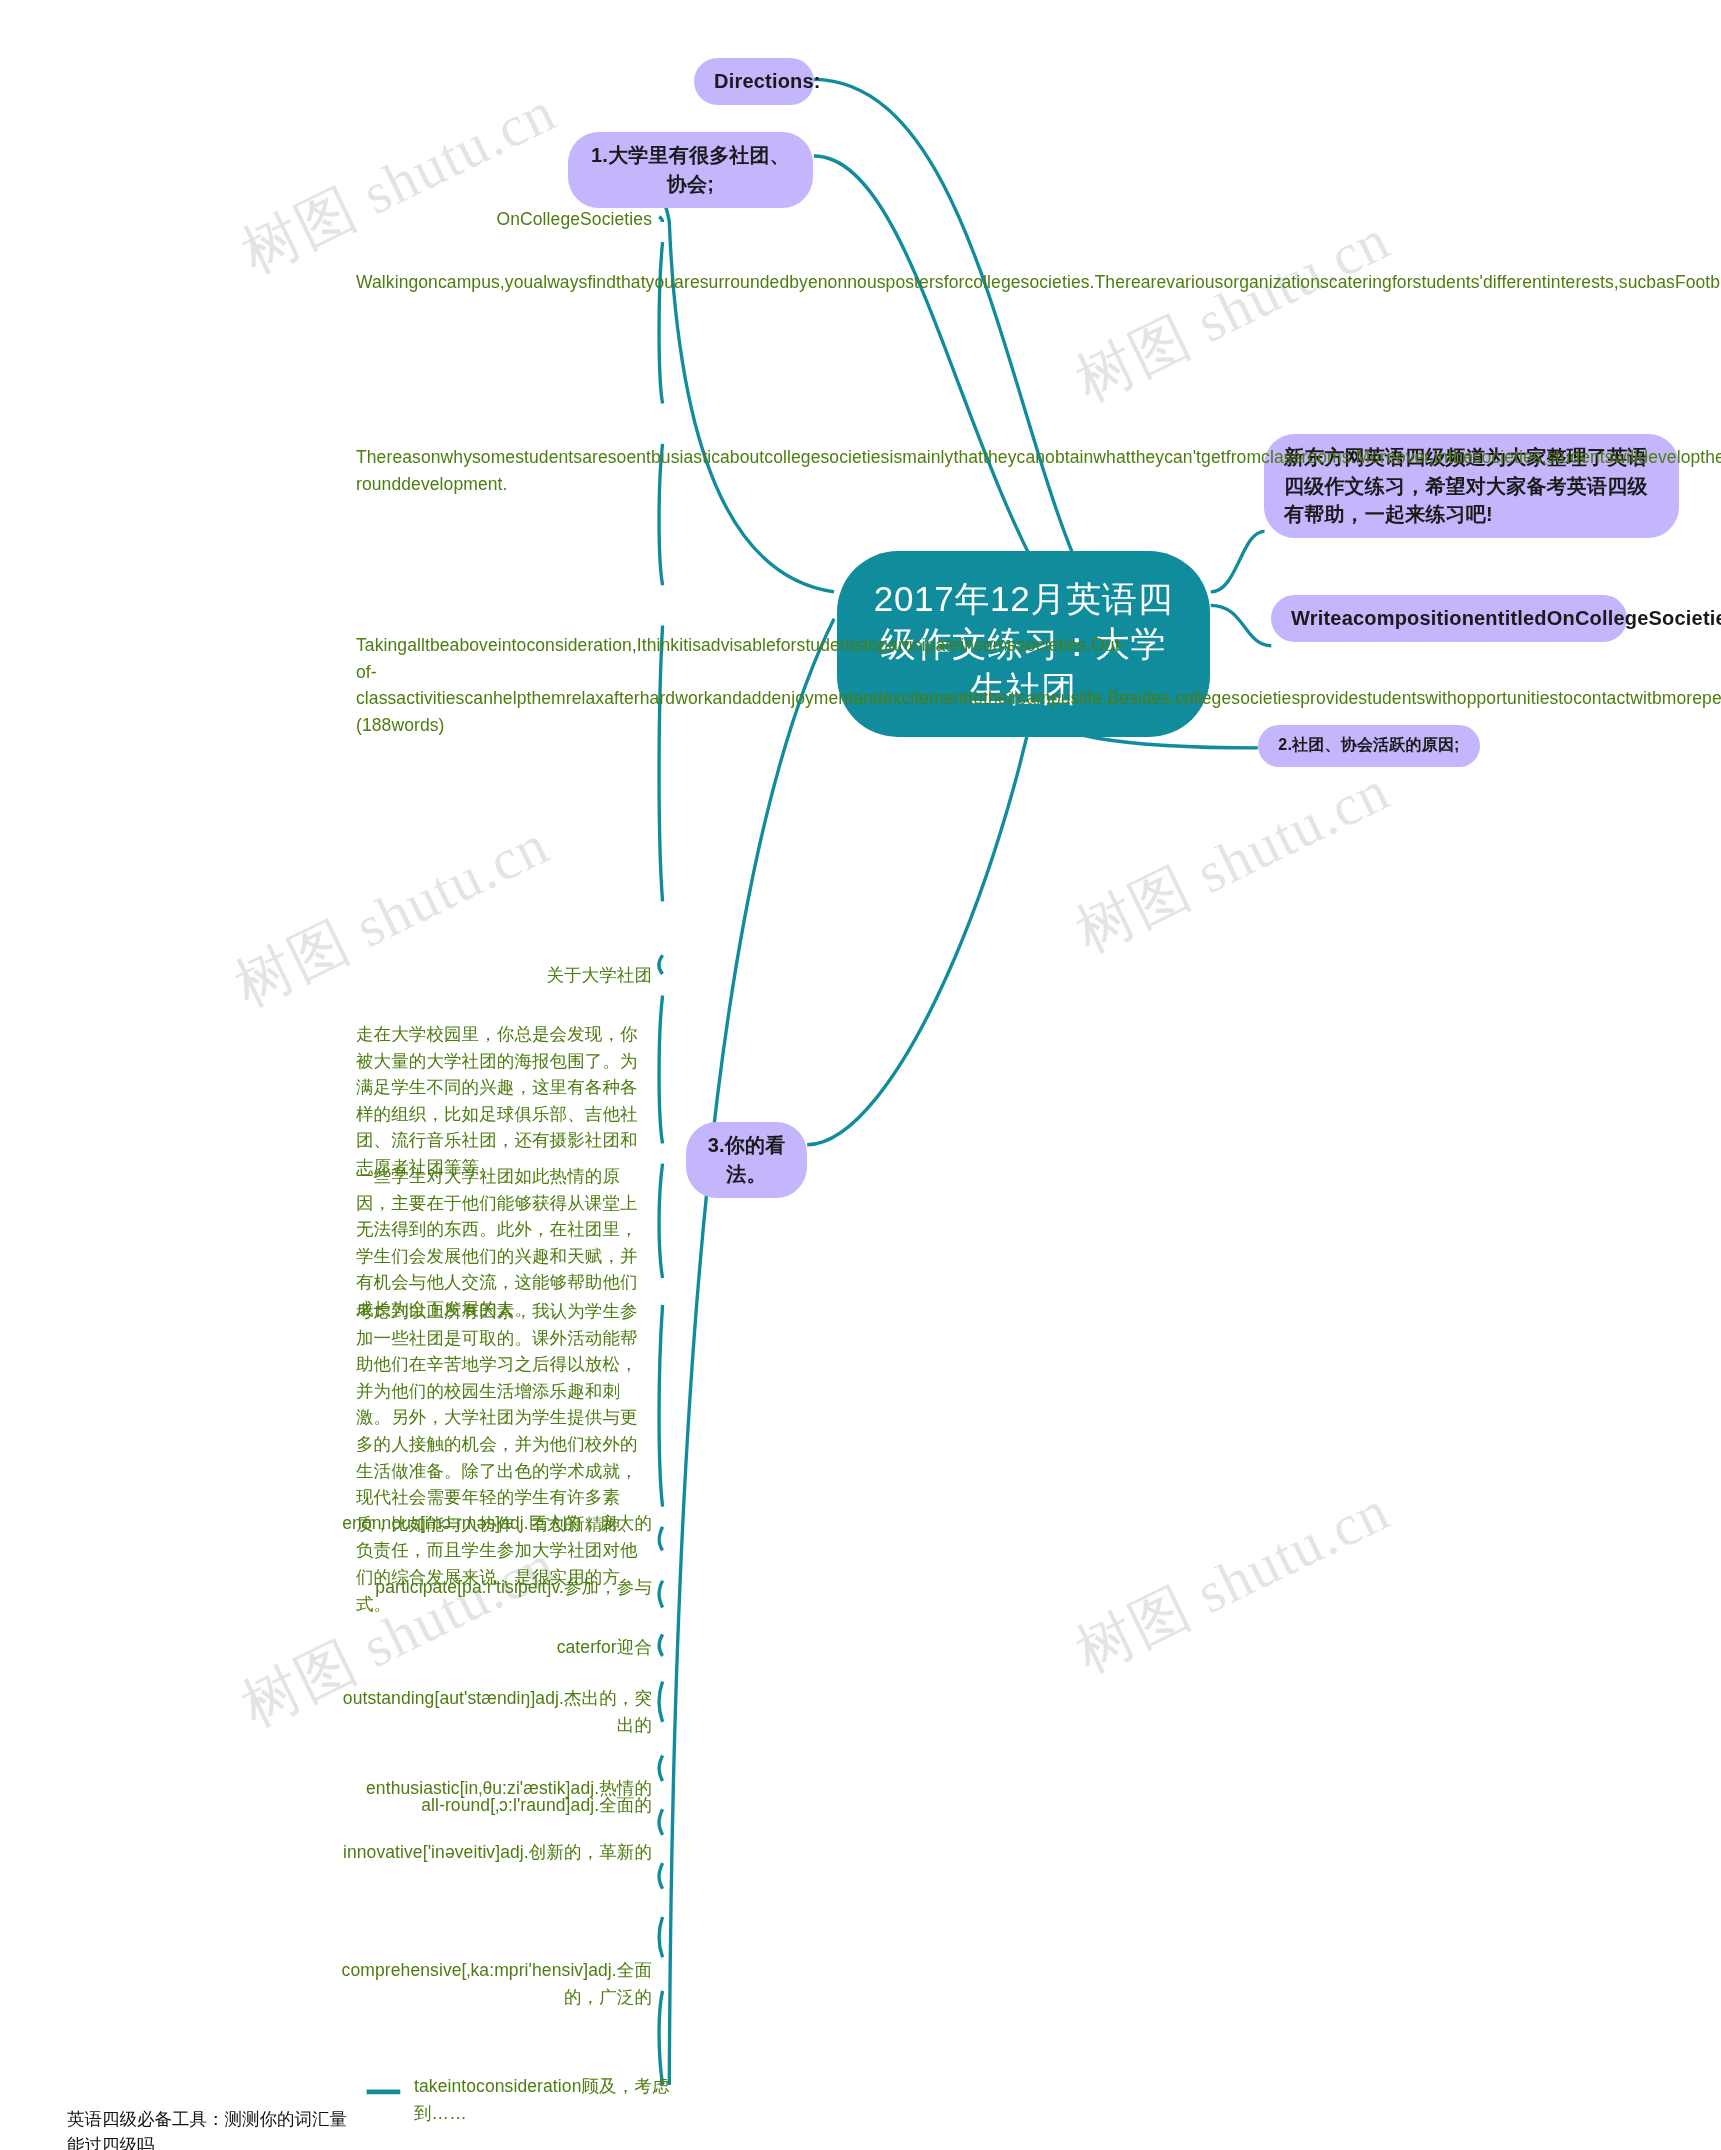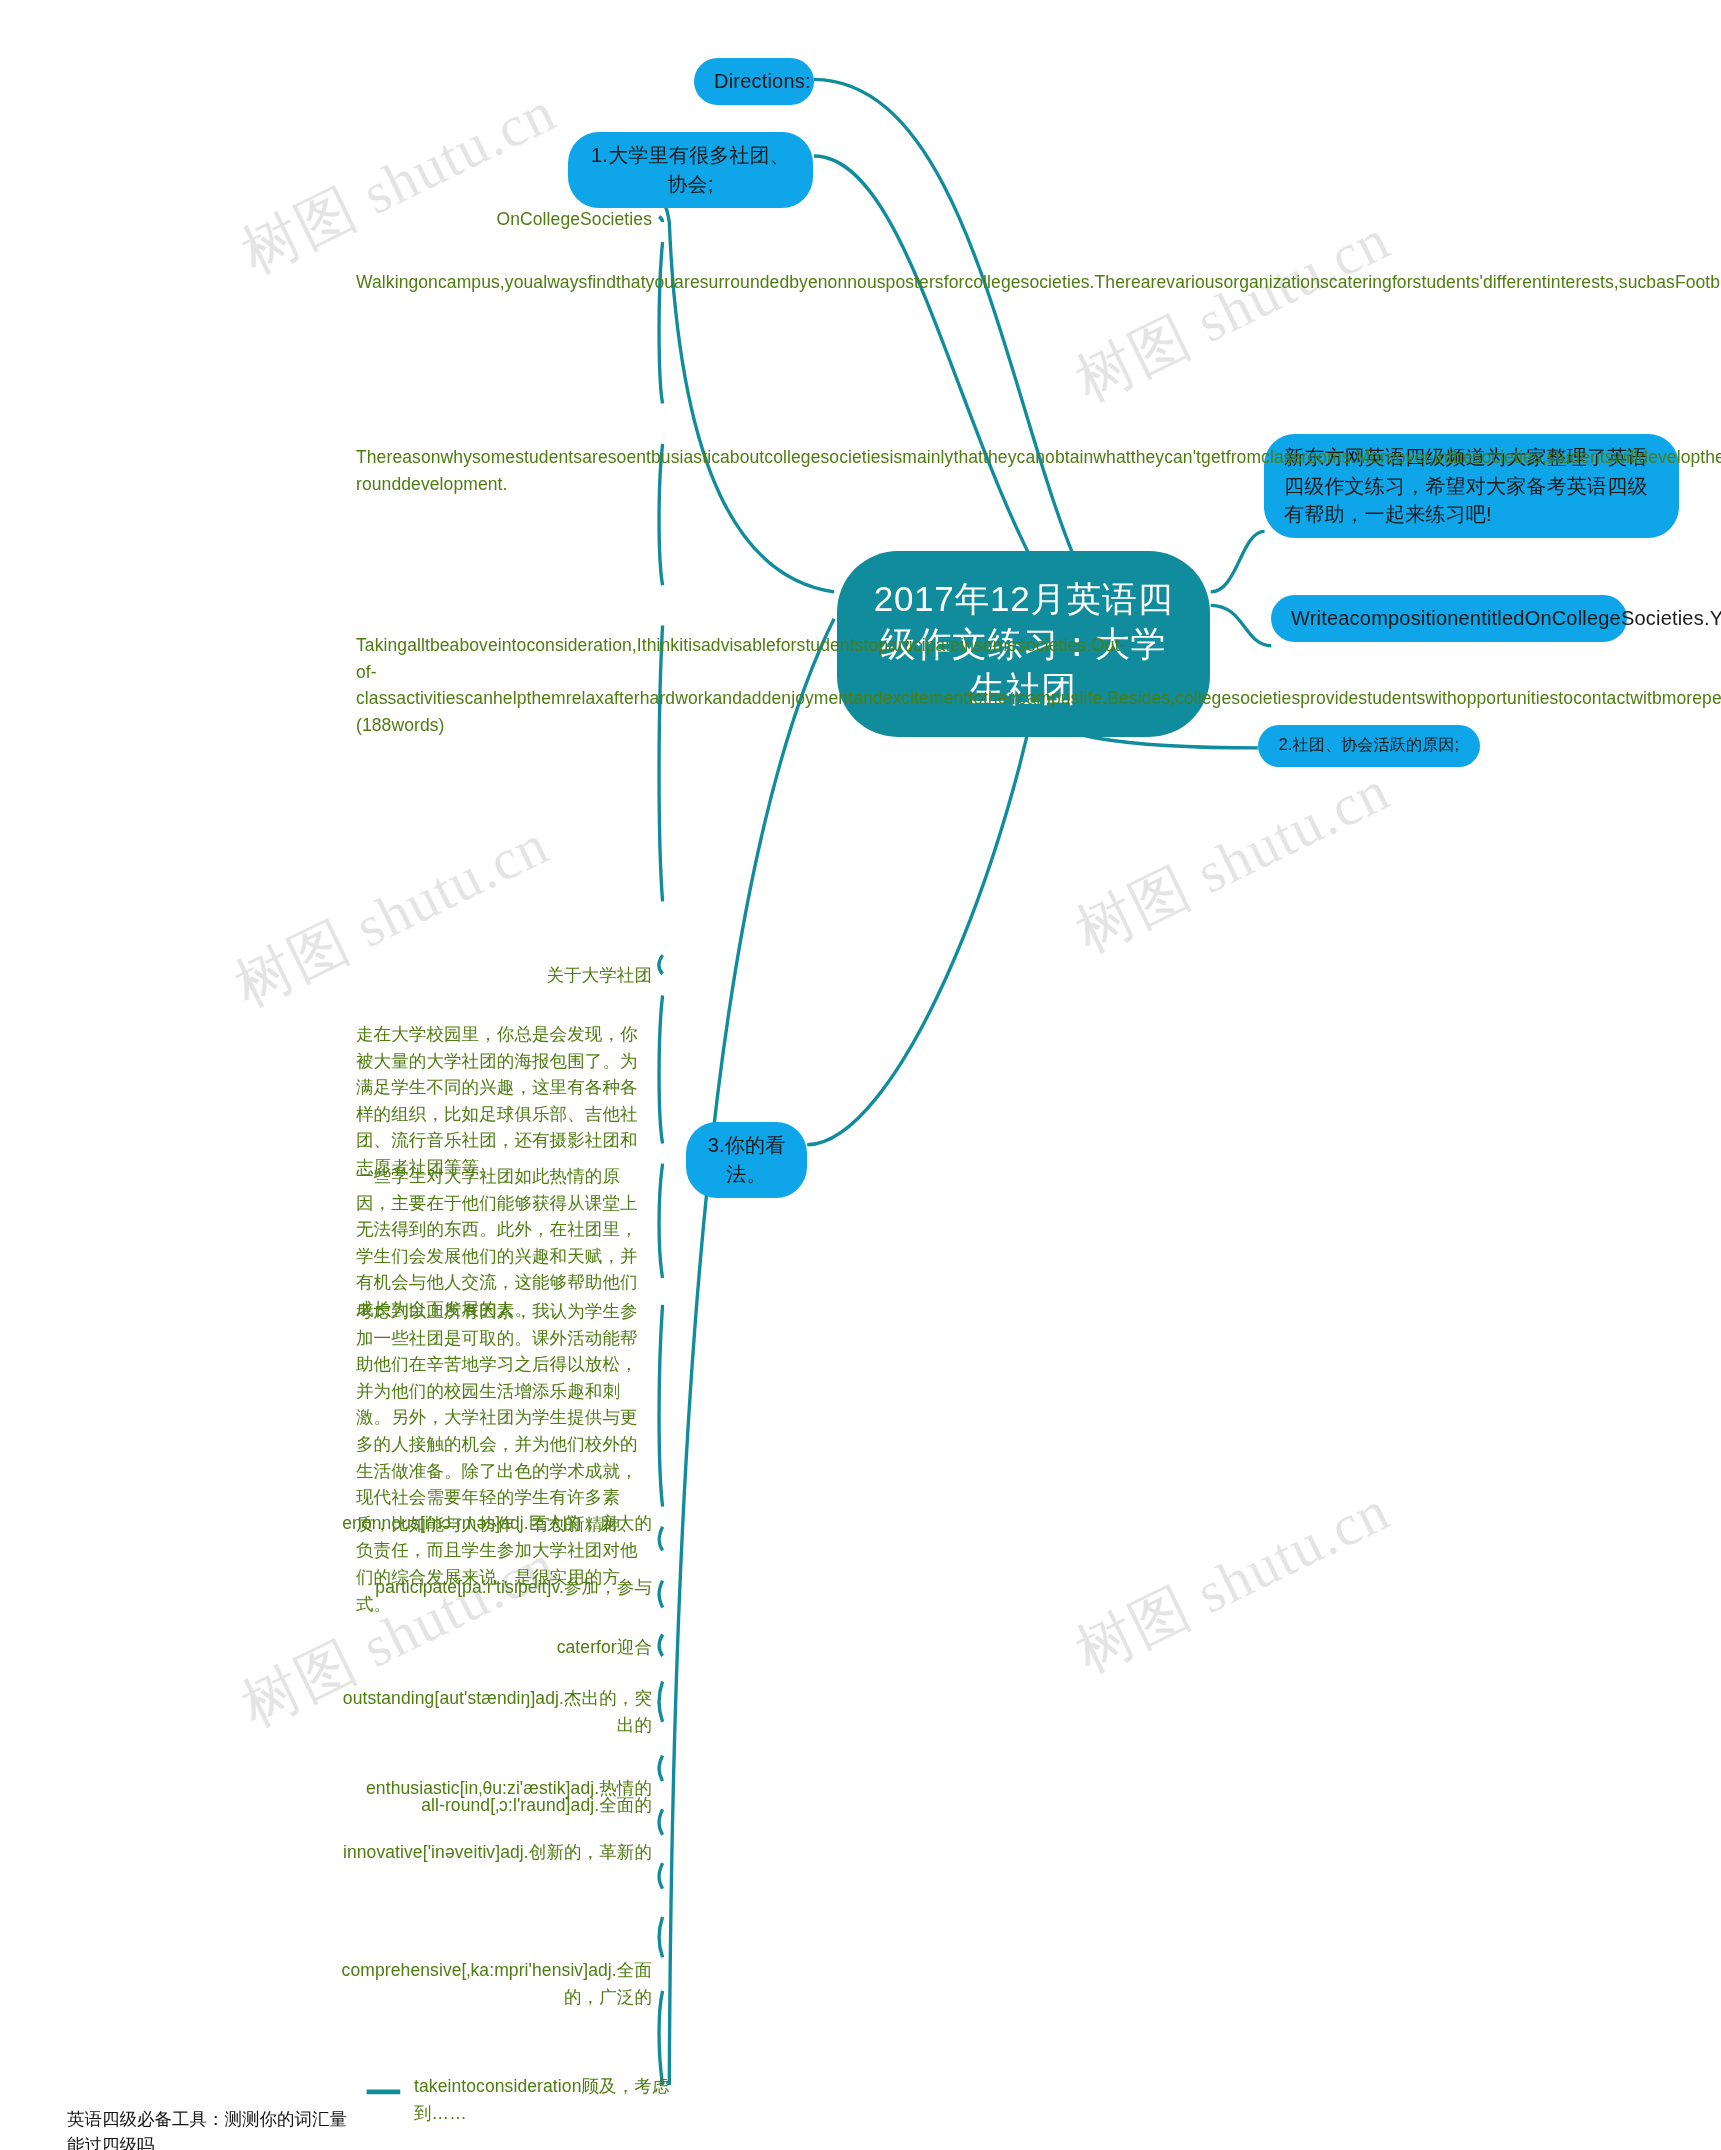--- a/index.html
+++ b/index.html
@@ -41,27 +41,28 @@
     background:#108C9D;
     color:#ffffff;
     border-radius:61px;
     text-align:center;
     font-size:35px;
     line-height:1.28;
     padding:26px 30px;
     letter-spacing:0.7px;
   }
   .pill{
-    background:#0ea5e9;
+    background:#c4b5fd;
     color:#1a1a1a;
     border-radius:31px;
     padding:9.4px 20px;
     font-size:20px;
     line-height:1.42;
     letter-spacing:0.2px;
+    font-weight:bold;
   }
   .pill.small{font-size:16px;}
   .plain{
     color:#4d7c0f;
     font-size:17.5px;
     line-height:1.52;
     letter-spacing:0.1px;
   }
   .plain.r{text-align:right;}
   .bottomlink{

